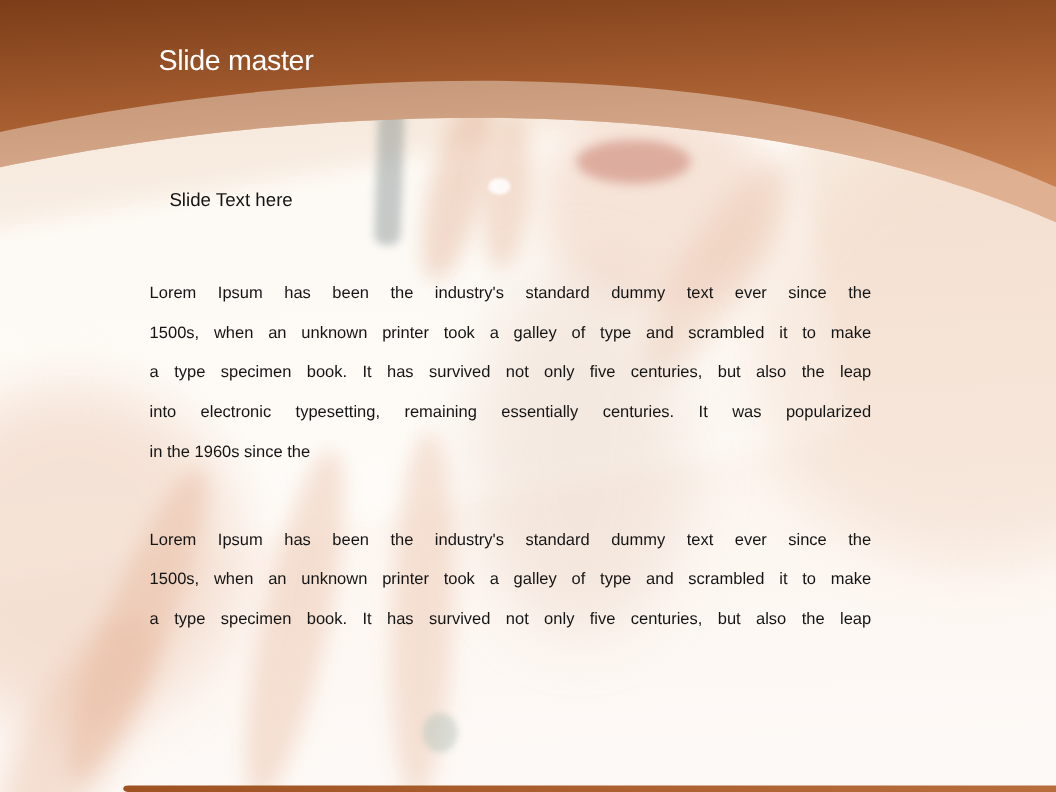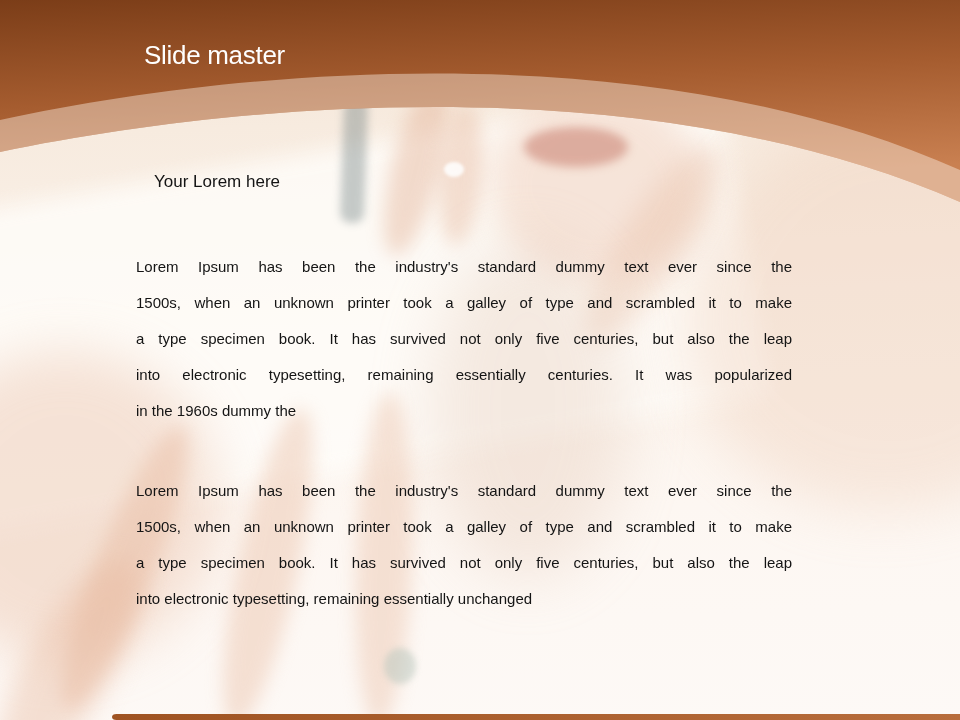--- a/index.html
+++ b/index.html
@@ -62,32 +62,31 @@
         <stop offset="0.5" style="stop-color:var(--header-mid,#a55c2f)"></stop>
         <stop offset="1" style="stop-color:var(--header-bottom,#c98051)"></stop>
       </linearGradient>
     </defs>
     <path d="M0,0 H960 V202 C660,70 260,98 0,152 Z" fill="url(#hg)"></path>
     <path d="M0,120 C260,64 660,36 960,170 L960,202 C660,70 260,98 0,152 Z" fill="#fff5ec" fill-opacity="0.42"></path>
   </svg>
 
   <div class="slide-title">Slide master</div>
 
-  <div class="text-placeholder">Your Lorem here</div>
+  <div class="text-placeholder">Slide Text here</div>
 
   <div class="para p1">
     <div class="pline">Lorem Ipsum has been the industry's standard dummy text ever since the</div>
     <div class="pline">1500s, when an unknown printer took a galley of type and scrambled it to make</div>
     <div class="pline">a type specimen book. It has survived not only five centuries, but also the leap</div>
     <div class="pline">into electronic typesetting, remaining essentially centuries. It was popularized</div>
-    <div class="lline">in the 1960s dummy the</div>
+    <div class="lline">in the 1960s since the</div>
   </div>
 
   <div class="para p2">
     <div class="pline">Lorem Ipsum has been the industry's standard dummy text ever since the</div>
     <div class="pline">1500s, when an unknown printer took a galley of type and scrambled it to make</div>
     <div class="pline">a type specimen book. It has survived not only five centuries, but also the leap</div>
-    <div class="lline">into electronic typesetting, remaining essentially unchanged</div>
   </div>
 
   <div class="bottom-bar"></div>
 
 </div>
 
 </body></html>

